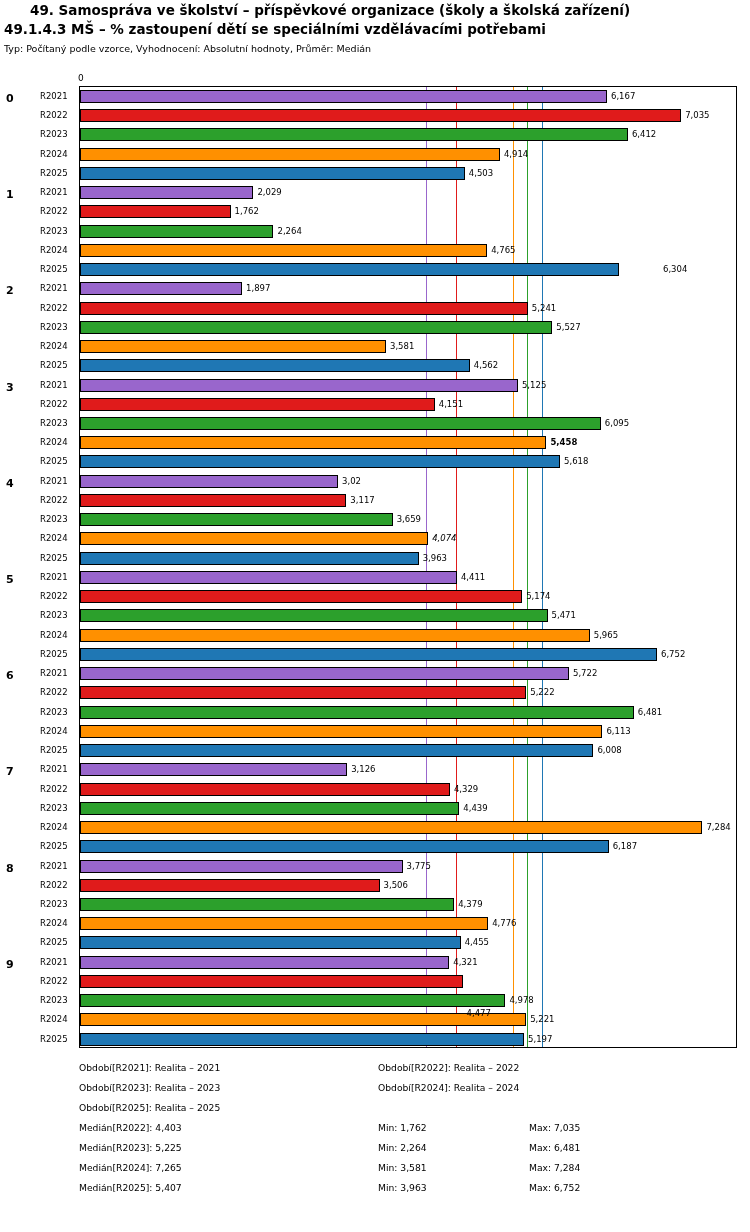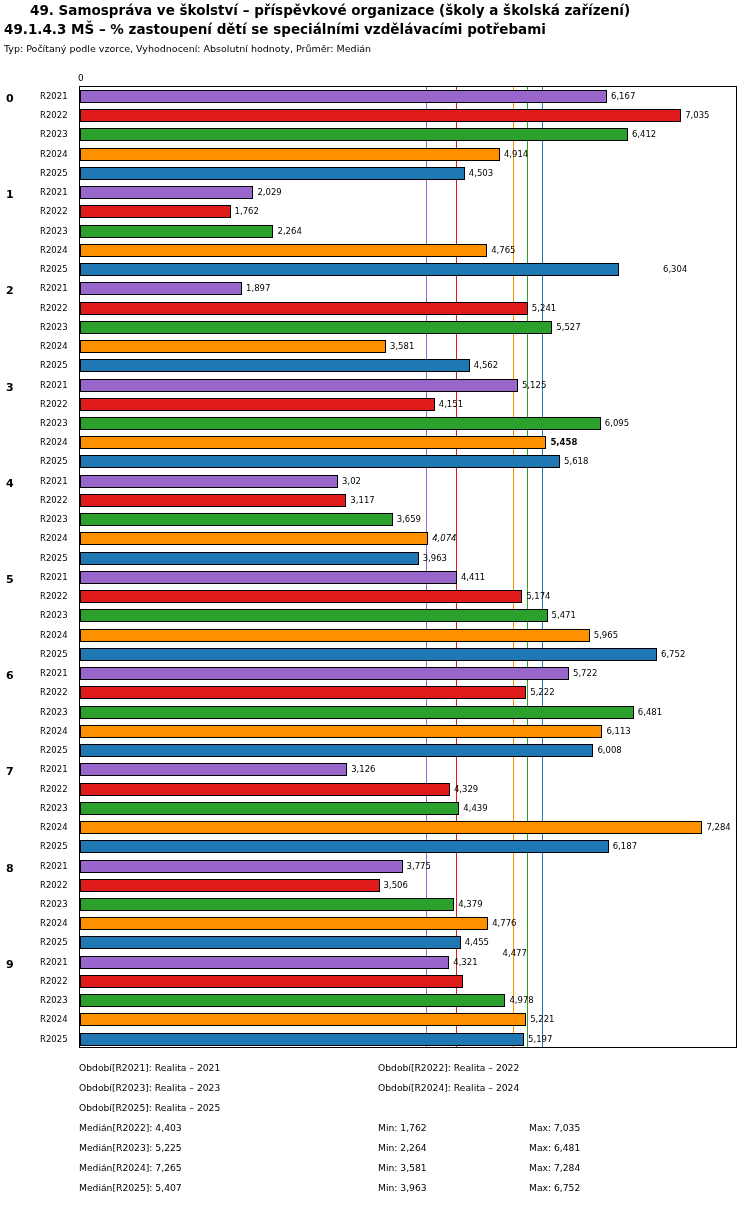--- a/index.html
+++ b/index.html
@@ -240,21 +240,21 @@
     <div class="rowlabel" style="top: 899px;">R2023</div>
     <div class="barval" style="left: 458.205px; top: 899px;">4,379</div>
     <div class="rowlabel" style="top: 918.2px;">R2024</div>
     <div class="barval" style="left: 492.131px; top: 918.2px;">4,776</div>
     <div class="rowlabel" style="top: 937.4px;">R2025</div>
     <div class="barval" style="left: 464.7px; top: 937.4px;">4,455</div>
     <div class="grouplabel" style="top: 957.8px;">9</div>
     <div class="rowlabel" style="top: 956.8px;">R2021</div>
     <div class="barval" style="left: 453.249px; top: 956.8px;">4,321</div>
     <div class="rowlabel" style="top: 976px;">R2022</div>
-    <div class="barval" style="left: 466.58px; top: 948px; margin-left: 36px;">4,477</div>
+    <div class="barval" style="left: 466.58px; top: 1008px;">4,477</div>
     <div class="rowlabel" style="top: 995.2px;">R2023</div>
     <div class="barval" style="left: 509.393px; top: 995.2px;">4,978</div>
     <div class="rowlabel" style="top: 1014.4px;">R2024</div>
     <div class="barval" style="left: 530.158px; top: 1014.4px;">5,221</div>
     <div class="rowlabel" style="top: 1033.6px;">R2025</div>
     <div class="barval" style="left: 528.107px; top: 1033.6px;">5,197</div>
   </div>
 
 <div id="legend">
   <div class="legrow">

